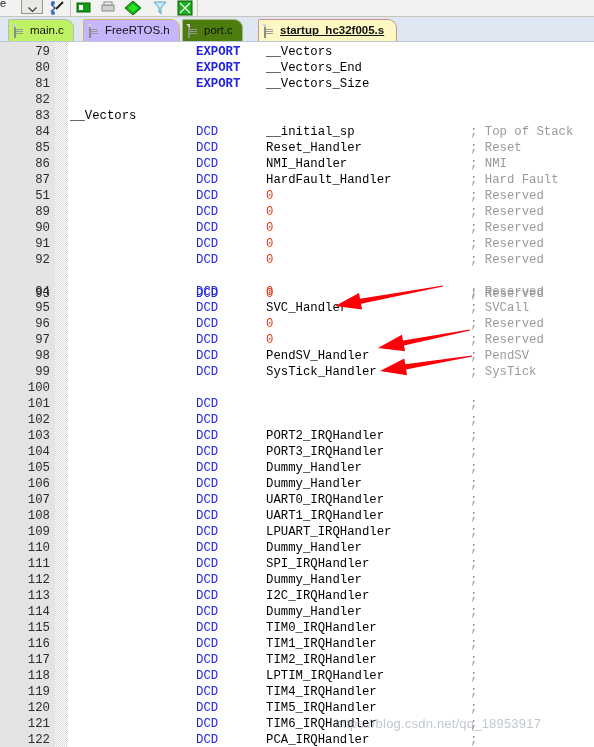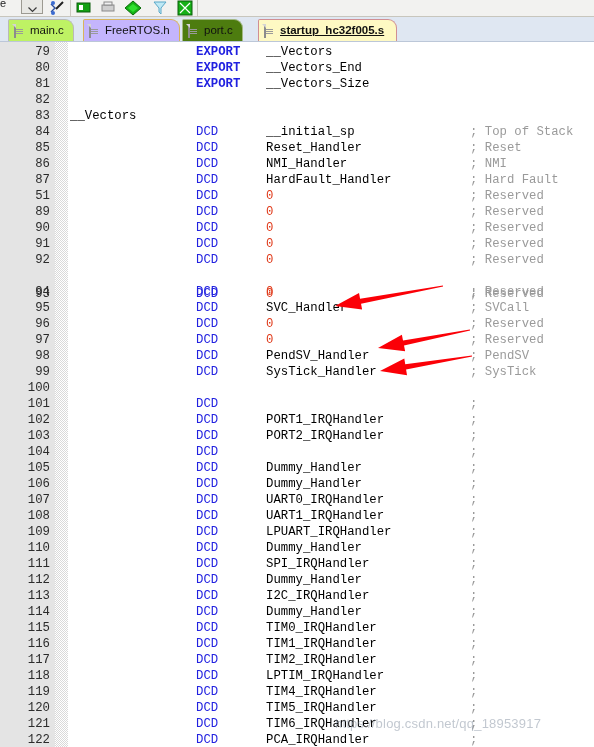--- a/index.html
+++ b/index.html
@@ -303,23 +303,23 @@
         <div class="row" style="top: 210px;"><span class="lineno">92</span><span class="c-op">DCD</span><span class="c-num">0</span><span class="c-cmt">; Reserved</span></div>
         <div class="row" style="top: 244px;"><span class="lineno">93</span><span class="c-op">DCD</span><span class="c-num">0</span><span class="c-cmt">; Reserved</span></div>
         <div class="row" style="top: 242px;"><span class="lineno">94</span><span class="c-op">DCD</span><span class="c-num">0</span><span class="c-cmt">; Reserved</span></div>
         <div class="row" style="top: 258px;"><span class="lineno">95</span><span class="c-op">DCD</span><span class="c-sym">SVC_Handler</span><span class="c-cmt">; SVCall</span></div>
         <div class="row" style="top: 274px;"><span class="lineno">96</span><span class="c-op">DCD</span><span class="c-num">0</span><span class="c-cmt">; Reserved</span></div>
         <div class="row" style="top: 290px;"><span class="lineno">97</span><span class="c-op">DCD</span><span class="c-num">0</span><span class="c-cmt">; Reserved</span></div>
         <div class="row" style="top: 306px;"><span class="lineno">98</span><span class="c-op">DCD</span><span class="c-sym">PendSV_Handler</span><span class="c-cmt">; PendSV</span></div>
         <div class="row" style="top: 322px;"><span class="lineno">99</span><span class="c-op">DCD</span><span class="c-sym">SysTick_Handler</span><span class="c-cmt">; SysTick</span></div>
         <div class="row" style="top: 338px;"><span class="lineno">100</span></div>
         <div class="row" style="top: 354px;"><span class="lineno">101</span><span class="c-op">DCD</span><span class="c-cmt">;</span></div>
-        <div class="row" style="top: 370px;"><span class="lineno">102</span><span class="c-op">DCD</span><span class="c-sym">PORT1_IRQHandler</span><span class="c-cmt">;</span></div>
+        <div class="row" style="top: 370px;"><span class="lineno">102</span><span class="c-op">DCD</span><span class="c-cmt">;</span></div>
         <div class="row" style="top: 386px;"><span class="lineno">103</span><span class="c-op">DCD</span><span class="c-sym">PORT2_IRQHandler</span><span class="c-cmt">;</span></div>
-        <div class="row" style="top: 402px;"><span class="lineno">104</span><span class="c-op">DCD</span><span class="c-cmt">;</span></div>
+        <div class="row" style="top: 402px;"><span class="lineno">104</span><span class="c-op">DCD</span><span class="c-sym">PORT3_IRQHandler</span><span class="c-cmt">;</span></div>
         <div class="row" style="top: 418px;"><span class="lineno">105</span><span class="c-op">DCD</span><span class="c-sym">Dummy_Handler</span><span class="c-cmt">;</span></div>
         <div class="row" style="top: 434px;"><span class="lineno">106</span><span class="c-op">DCD</span><span class="c-sym">Dummy_Handler</span><span class="c-cmt">;</span></div>
         <div class="row" style="top: 450px;"><span class="lineno">107</span><span class="c-op">DCD</span><span class="c-sym">UART0_IRQHandler</span><span class="c-cmt">;</span></div>
         <div class="row" style="top: 466px;"><span class="lineno">108</span><span class="c-op">DCD</span><span class="c-sym">UART1_IRQHandler</span><span class="c-cmt">;</span></div>
         <div class="row" style="top: 482px;"><span class="lineno">109</span><span class="c-op">DCD</span><span class="c-sym">LPUART_IRQHandler</span><span class="c-cmt">;</span></div>
         <div class="row" style="top: 498px;"><span class="lineno">110</span><span class="c-op">DCD</span><span class="c-sym">Dummy_Handler</span><span class="c-cmt">;</span></div>
         <div class="row" style="top: 514px;"><span class="lineno">111</span><span class="c-op">DCD</span><span class="c-sym">SPI_IRQHandler</span><span class="c-cmt">;</span></div>
         <div class="row" style="top: 530px;"><span class="lineno">112</span><span class="c-op">DCD</span><span class="c-sym">Dummy_Handler</span><span class="c-cmt">;</span></div>
         <div class="row" style="top: 546px; text-decoration: underline;"><span class="lineno">113</span><span class="c-op">DCD</span><span class="c-sym">I2C_IRQHandler</span><span class="c-cmt">;</span></div>
         <div class="row" style="top: 562px;"><span class="lineno">114</span><span class="c-op">DCD</span><span class="c-sym">Dummy_Handler</span><span class="c-cmt">;</span></div>

